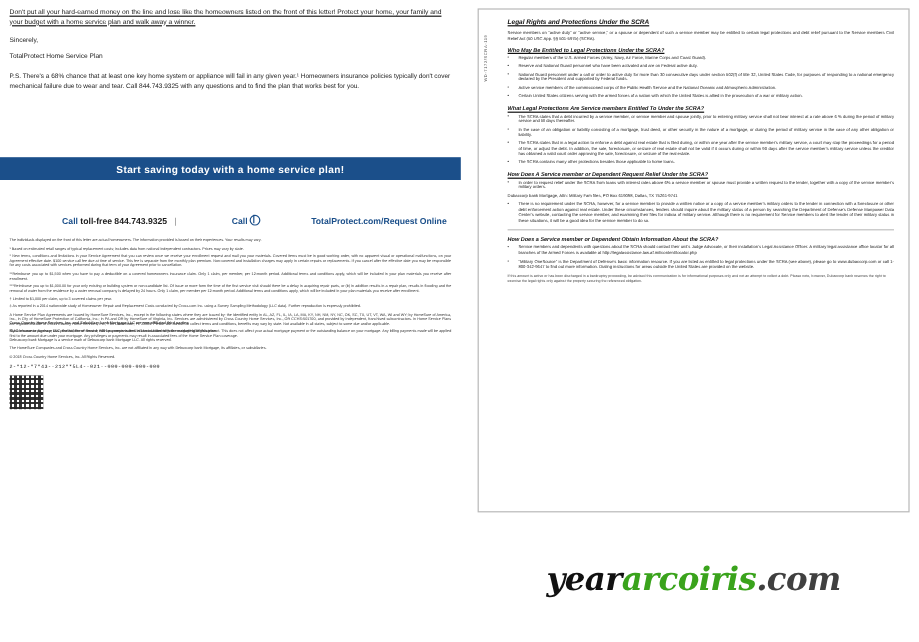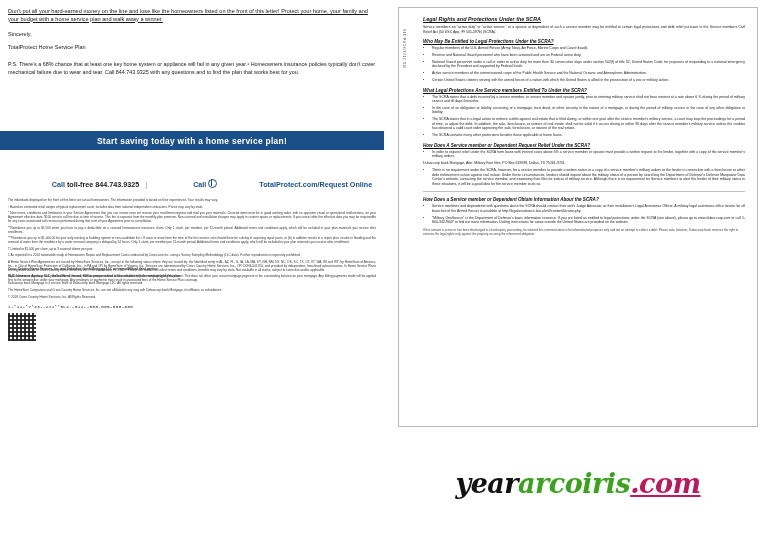--- a/index.html
+++ b/index.html
@@ -233,21 +233,21 @@
     width: 360px;
     text-align: center;
     font-family: "DejaVu Serif", serif;
     font-size: 27px;
     font-style: italic;
     font-weight: bold;
     color: #111111;
     letter-spacing: -0.5px;
   }
   .watermark .green { color: #3aa31c; }
-  .watermark .dotcom { color: #be185d; text-decoration: underline; }
+  .watermark .dotcom { color: #404040; }
 </style>
 </head>
 <body>
 
 <div id="page">
 
   <div class="left-doc">
     <div class="left-inner">
       <p class="para lead underline">Don't put all your hard-earned money on the line and lose like the homeowners listed on the front of this letter! Protect your home, your family and your budget with a home service plan and walk away a winner.</p>
       <div class="sign-block">

